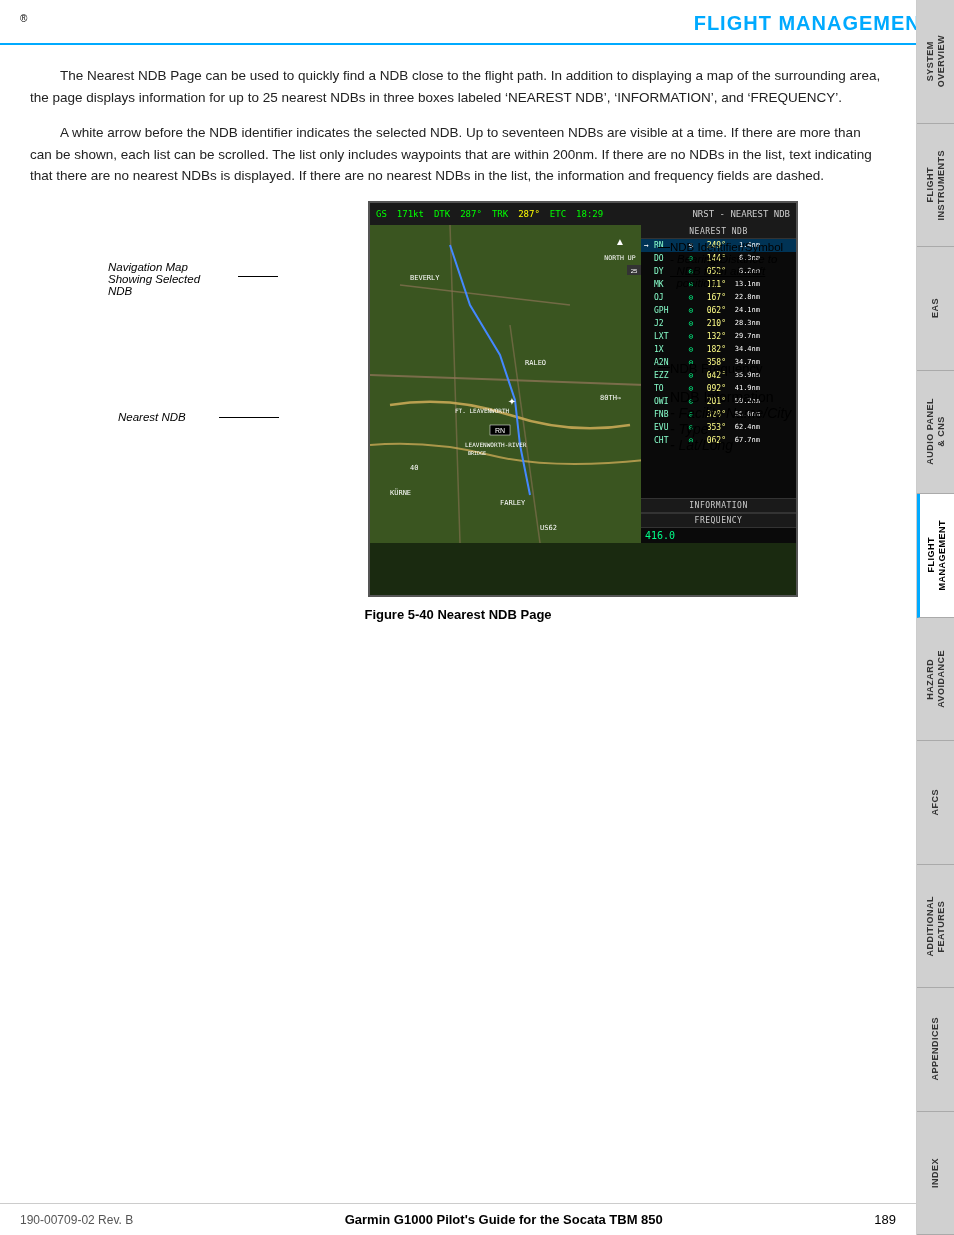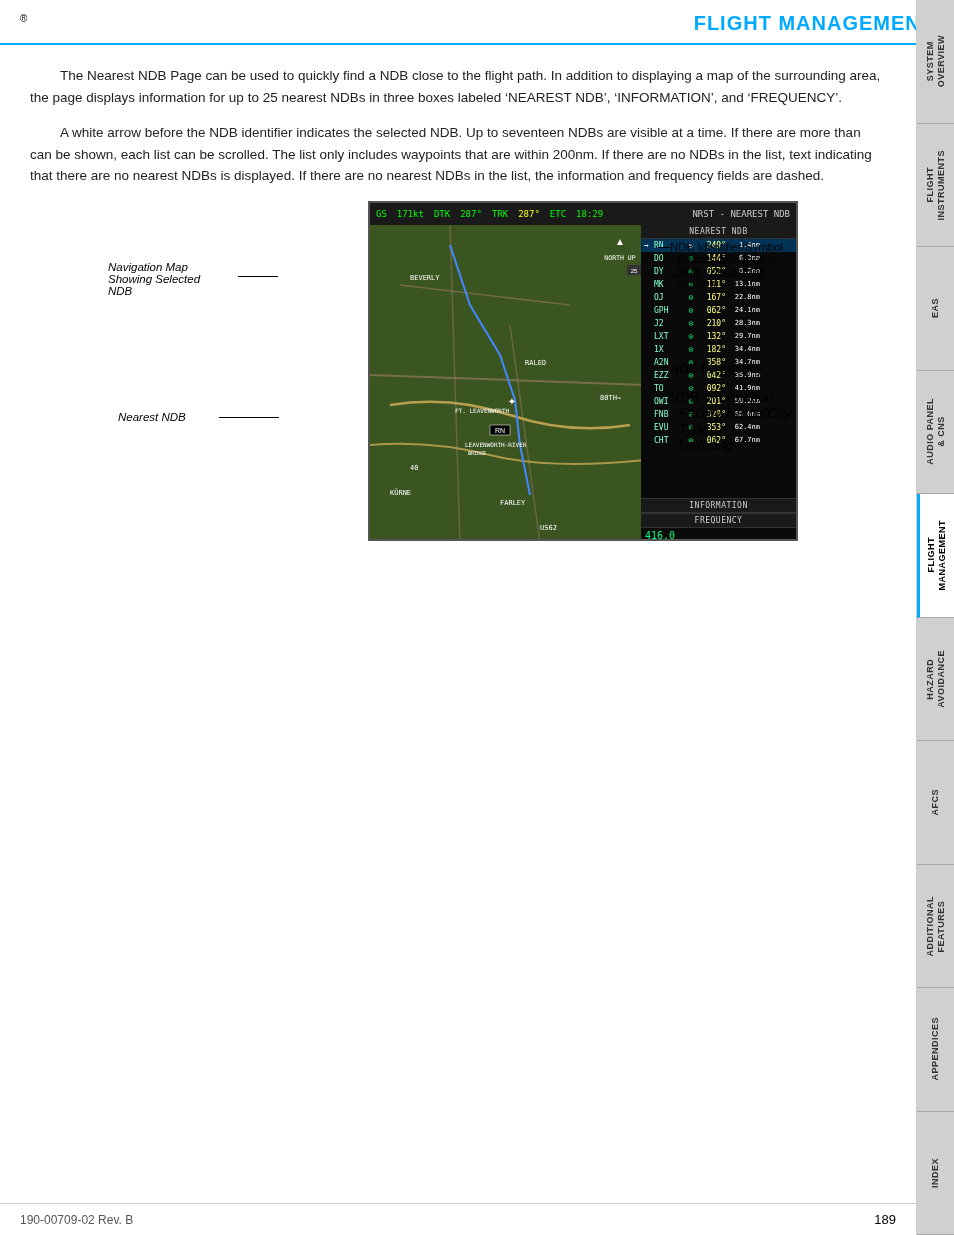--- a/index.html
+++ b/index.html
@@ -115,21 +115,21 @@
     }
 
     .figure-inner {
       position: relative;
       width: 700px;
     }
 
     
     .avionics-screen {
       width: 430px;
-      height: 340px;
+      height: 396px;
       background: #1a2a10;
       border: 2px solid #555;
       position: relative;
       overflow: hidden;
       margin-left: 130px;
     }
 
     
     .screen-header {
       background: #1a1a1a;
@@ -551,21 +551,23 @@
 
           <div style="position:relative; margin-top: 30px;">
             <div style="position:absolute; left:-12px; top:6px; width:12px; height:1px; background:#000;"></div>
             <div class="annotation-right" style="font-size:13px;">
               NDB Frequency
             </div>
           </div>
         </div>
       </div>
 
+      <div class="figure-caption" style="margin-top: 10px;">Figure 5-40  Nearest NDB Page</div>
     </div>
   </div>
 
 </div>
 
 <div class="footer">
   <span class="footer-left">190-00709-02  Rev. B</span>
+  <span class="footer-center">Garmin G1000 Pilot's Guide for the Socata TBM 850</span>
   <span class="footer-right">189</span>
 </div>
 
 </body></html>

